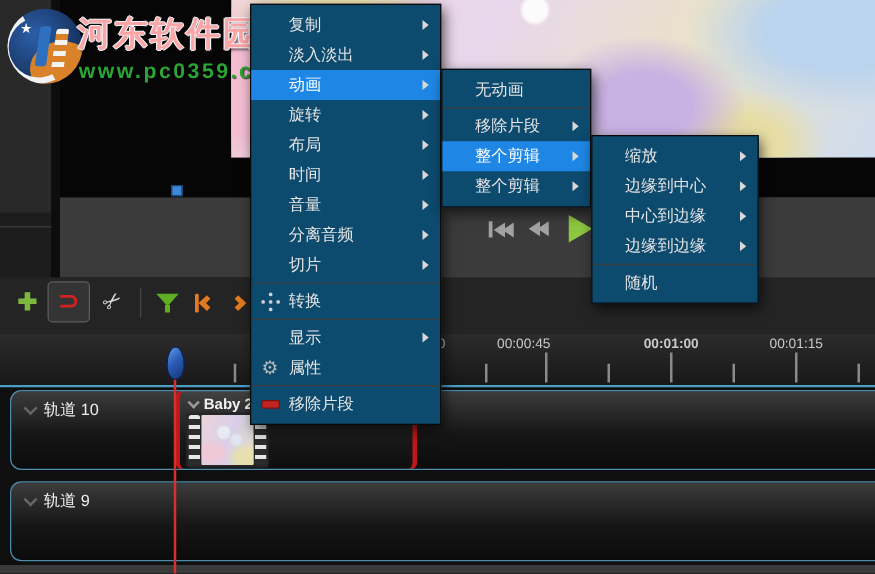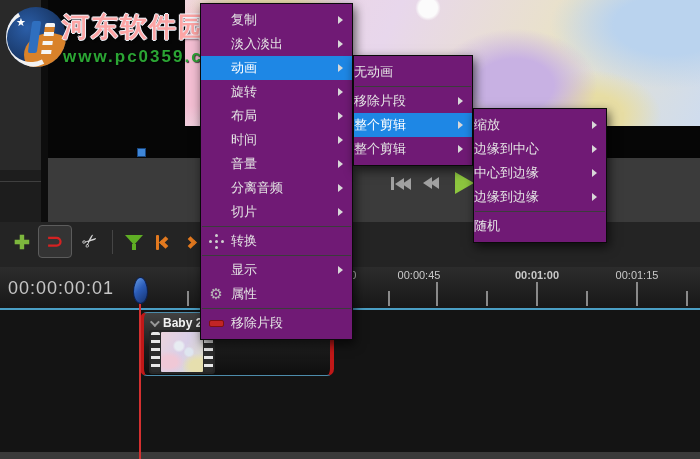--- a/index.html
+++ b/index.html
@@ -115,26 +115,26 @@
   .wm-bar2 { position:absolute; left:37px; top:16px; width:10px; height:34px; transform:skewX(-8deg); border-radius:2px;
              background:repeating-linear-gradient(180deg, #f5f5f5 0 4px, #d9822a 4px 9px); }
   .wm-star { position:absolute; left:10px; top:9px; color:#fff; font-size:11px; }
   .wm-title { position:absolute; left:62px; top:9px; font-size:27px; font-weight:bold; color:#fca5a5;
       text-shadow:-1px 0 #eef3fa, 1px 0 #eef3fa, 0 -1px #eef3fa, 0 1px #eef3fa, 2px 2px 2px rgba(0,0,0,.5);
       letter-spacing:2px; white-space:nowrap; }
   .wm-url { position:absolute; left:63px; top:47px; font-size:17px; font-weight:bold; color:#2ba534;
       text-shadow:1px 1px 1px rgba(0,0,0,.7); letter-spacing:2px; white-space:nowrap; }
 
   
-  .menu { position:absolute; background:#701a75; border:1px solid #0a0a0a; padding:4px 0;
+  .menu { position:absolute; background:#0c4a6e; border:1px solid #0a0a0a; padding:4px 0;
           box-shadow:2px 4px 10px rgba(0,0,0,.65); z-index:100;text-align:right; }
   .mi { position:relative; height:24px; display:flex; align-items:center; color:#e4e4e4; font-size:13px; }
   .mi.hl { background:#1e87e5; color:#ffffff; }
   .menu-main .mi { padding-left:30px; }
-  .menu-sub .mi { }
+  .menu-sub .mi { padding-left:26px; }
   .mi-label { pointer-events:none; white-space:nowrap; }
   .arr { position:absolute; right:9px; top:50%; transform:translateY(-50%); width:0; height:0;
          border-left:5px solid #d8d8d8; border-top:4px solid transparent; border-bottom:4px solid transparent; }
   .msep { height:1px; background:#3c3c3c; margin:2px 1px; }
   .mi-ico { position:absolute; left:4px; width:22px; height:20px; display:flex; align-items:center; justify-content:center; }
   .ico-gear { color:#b8b8b8; font-size:15px; }
   .ico-remove { width:15px; height:7px; background:#c22525; border:1px solid #7e1010; border-radius:2px; }
   .ico-transform { position:relative; width:15px; height:15px; }
   .ico-transform i { position:absolute; width:3px; height:3px; background:#cfcfcf; border-radius:50%; }
   .ico-transform i:nth-child(1){ left:6px; top:0; }
@@ -195,35 +195,48 @@
   </div>
   <div class="ticon ico-prev">
     <span class="obar"></span>
     <span class="ochevL"></span>
   </div>
   <div class="ticon ico-next">
     <span class="ochevR"></span>
   </div>
 
   <div class="ruler">
-    <div class="timecode">00:00:00:01</div>
     <div class="rlabel" style="left:335px;">00:00:30</div>
     <div class="rlabel" style="left:419px;">00:00:45</div>
     <div class="rlabel" style="left:537px;font-weight:bold;">00:01:00</div>
     <div class="rlabel" style="left:637px;">00:01:15</div>
     <div class="tick minor" style="left:188px;"></div>
     <div class="tick minor" style="left:389px;"></div>
     <div class="tick major" style="left:437px;"></div>
     <div class="tick minor" style="left:487px;"></div>
     <div class="tick major" style="left:537px;"></div>
     <div class="tick minor" style="left:587px;"></div>
     <div class="tick major" style="left:637px;"></div>
     <div class="tick minor" style="left:687px;"></div>
   </div>
 
+  <div class="tracks">
+    <div class="track" style="top:2px;">
+      <div class="track-head">
+        <span class="chev"></span>
+        <span class="track-label">轨道 10</span>
+      </div>
+    </div>
+    <div class="track" style="top:75px;">
+      <div class="track-head">
+        <span class="chev"></span>
+        <span class="track-label">轨道 9</span>
+      </div>
+    </div>
+  </div>
   <div class="hscroll"></div>
 
   <div class="clip">
     <div class="clip-head">
       <span class="chev"></span>
       <span class="clip-label">Baby 2</span>
     </div>
     <div class="thumb">
       <span class="sprocket"></span>
       <span class="thumb-img"></span>

